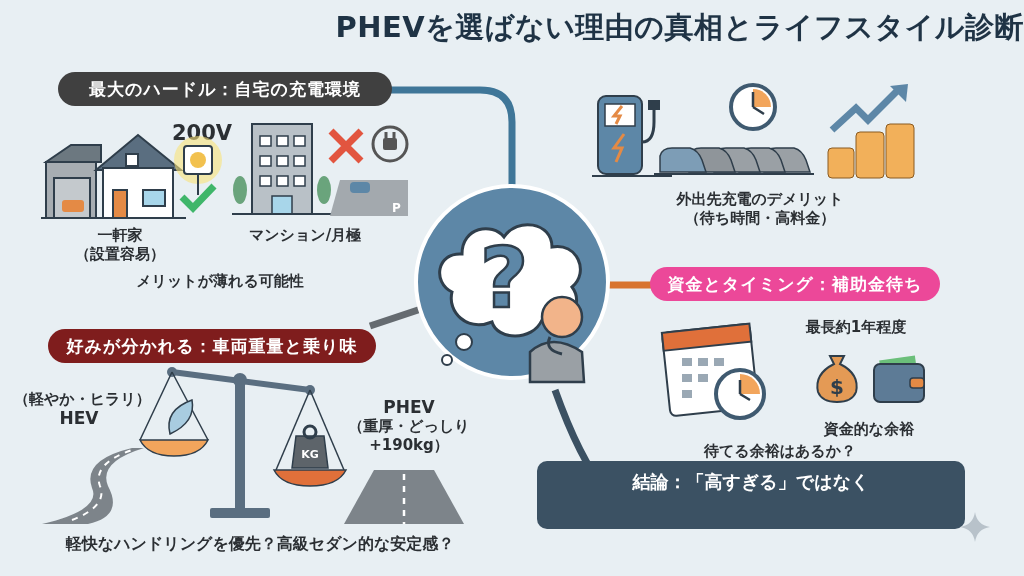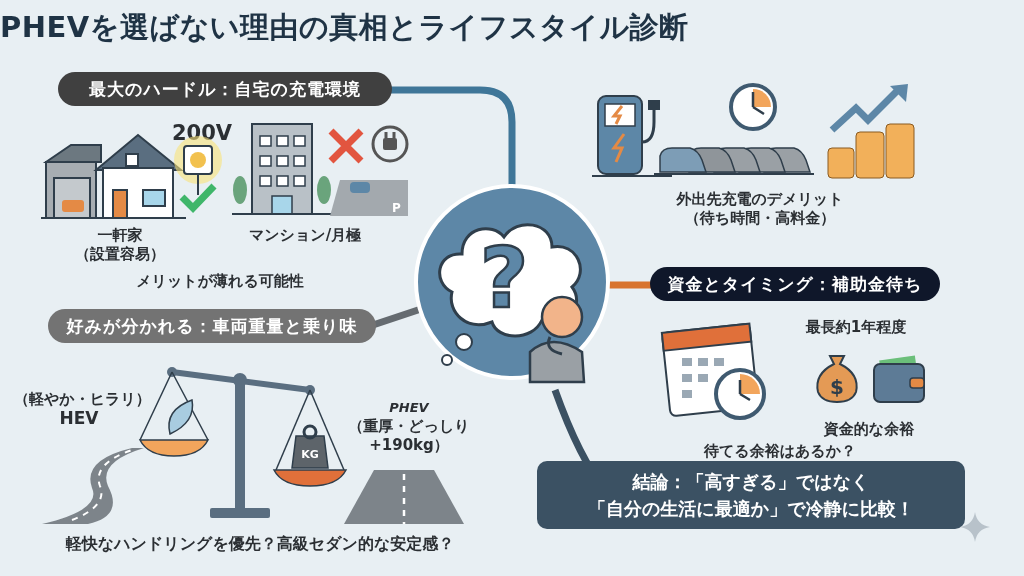--- a/index.html
+++ b/index.html
@@ -4,31 +4,31 @@
 <style>
   * { box-sizing: border-box; margin: 0; padding: 0; }
   html, body { width: 1024px; height: 576px; overflow: hidden; }
   body {
     background: #e8eff3;
     font-family: "DejaVu Sans", "Liberation Sans", sans-serif;
     color: #2b2f33;
     position: relative;
   }
   .title {
-    position: absolute; left: 0; top: 8px; width: 1024px; text-align: left;
+    position: absolute; left: 0; top: 8px; width: 1024px; text-align: right;
     font-size: 29px; font-weight: bold; color: #1f3345; letter-spacing: 0.5px;
   }
   .pill {
     position: absolute; height: 34px; border-radius: 17px; color: #fff;
     font-size: 17px; font-weight: bold; line-height: 34px; text-align: center;
     letter-spacing: 1px; white-space: nowrap;
   }
   .pill.blue { background: #404040; }
-  .pill.gray { background: #737373; }
-  .pill.orange { background: #0f172a; }
+  .pill.gray { background: #7f1d1d; margin-top: 20px; }
+  .pill.orange { background: #ec4899; }
   .lbl { position: absolute; text-align: center; font-weight: bold; font-size: 15px; line-height: 19px; color: #2b2f33; white-space: nowrap; }
   .conclusion {
     position: absolute; left: 537px; top: 461px; width: 428px; height: 68px;
     background: #3b5163; border-radius: 10px; color: #fff; font-weight: bold;
     font-size: 18px; line-height: 27px; text-align: center; padding-top: 7px;
   }
   svg { position: absolute; overflow: visible; }
 </style>
 </head>
 <body>
@@ -209,29 +209,28 @@
   <path d="M0 80 L68 80 Q60 96 34 96 Q8 96 0 80 Z" fill="#f2a55c" stroke="#2f3e4b" stroke-width="1.5"></path>
   <path d="M30 74 Q24 50 52 40 Q56 62 30 74 Z" fill="#a8cce0" stroke="#2f3e4b" stroke-width="1.5"></path>
   <line x1="170" y1="30" x2="136" y2="110" stroke="#2f3e4b" stroke-width="1.5"></line>
   <line x1="170" y1="30" x2="204" y2="110" stroke="#2f3e4b" stroke-width="1.5"></line>
   <path d="M134 110 L206 110 Q198 126 170 126 Q142 126 134 110 Z" fill="#e0703a" stroke="#2f3e4b" stroke-width="1.5"></path>
   <path d="M152 108 L156 76 L184 76 L188 108 Z" fill="#5d646a" stroke="#2f3e4b" stroke-width="1.5"></path>
   <circle cx="170" cy="72" r="6" fill="none" stroke="#2f3e4b" stroke-width="3"></circle>
   <text x="170" y="98" text-anchor="middle" font-size="11" fill="#fff" font-weight="bold" font-family="DejaVu Sans, sans-serif">KG</text>
 </svg>
 <div class="lbl" style="left:344px;top:398px;width:130px;">
-  <div style="font-size:13px;font-style:italic;">PHEV</div>
+  <div style="font-size:17px;">PHEV</div>
   <div>（重厚・どっしり</div>
   <div>+190kg）</div>
 </div>
 <svg width="120" height="60" style="left:344px;top:470px;">
   <polygon points="30,0 90,0 120,54 0,54" fill="#7d848a"></polygon>
   <line x1="60" y1="4" x2="60" y2="54" stroke="#fff" stroke-width="2.5" stroke-dasharray="6 6"></line>
 </svg>
 <div class="lbl" style="left:50px;top:534px;width:420px;font-size:16px;">軽快なハンドリングを優先？高級セダン的な安定感？</div>
 
 <div class="conclusion">
   <div>結論：「高すぎる」ではなく</div>
-  <div>「自分の生活に最適か」で冷静に比較！</div>
 </div>
 <svg width="30" height="30" style="left:960px;top:512px;">
   <path d="M15 0 Q17 13 30 15 Q17 17 15 30 Q13 17 0 15 Q13 13 15 0 Z" fill="#b8c2ca"></path>
 </svg>
 
 </body></html>

